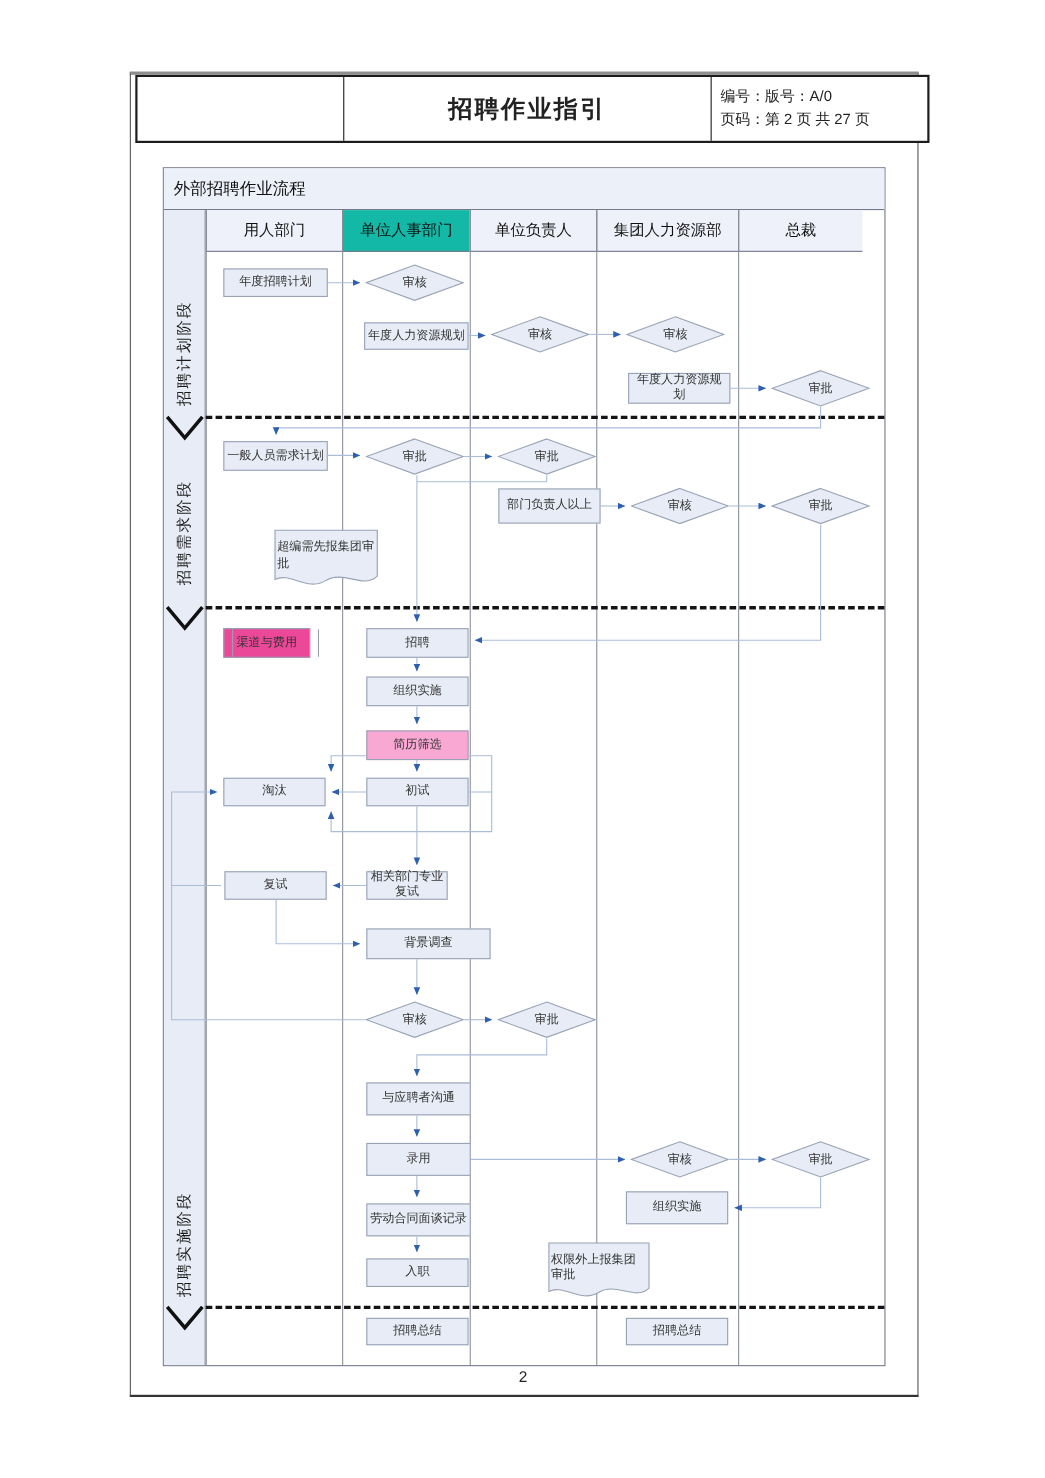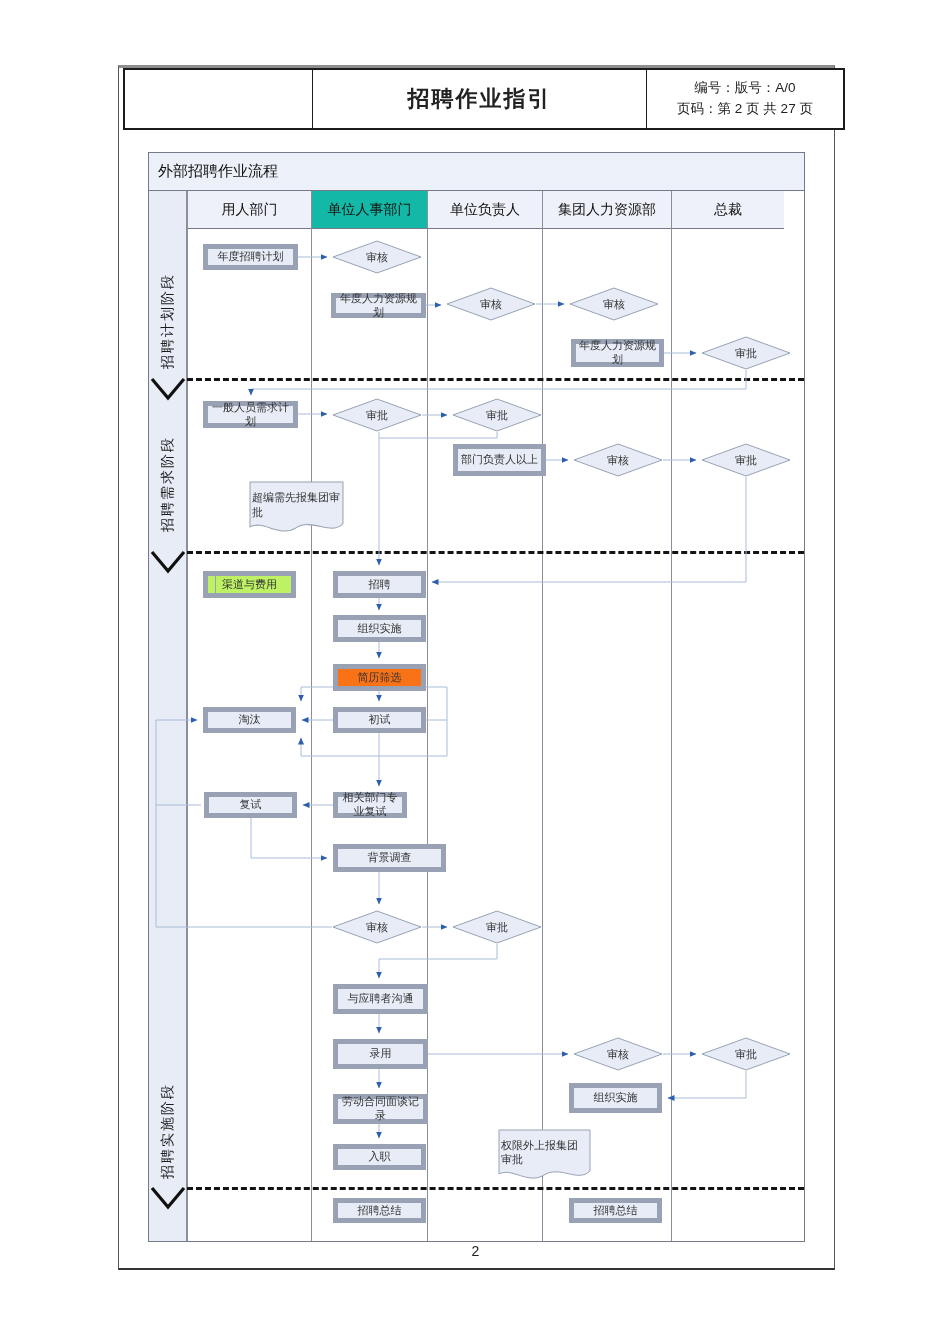--- a/index.html
+++ b/index.html
@@ -1,37 +1,37 @@
 <!DOCTYPE html>
 <html><head>
 <meta charset="utf-8">
 <style>
   html,body{margin:0;padding:0;background:#ffffff;}
   body{width:950px;height:1344px;position:relative;font-family:"Liberation Sans","DejaVu Sans",sans-serif;color:#222;}
   .page{position:absolute;left:118px;top:65px;width:715px;height:1200px;
         border-top:3px solid #8e8e8e;border-left:1px solid #555;border-right:1px solid #555;border-bottom:2px solid #333;background:#fff;}
   
   .doc-header{position:absolute;left:123px;top:68px;width:722px;height:62px;border:2px solid #1c1c1c;background:#fff;display:flex;box-sizing:border-box;}
-  .hd-cell{box-sizing:border-box;height:100%;text-align:center;}
+  .hd-cell{box-sizing:border-box;height:100%;}
   .hd-logo{width:188px;border-right:1.5px solid #1c1c1c;}
   .hd-title{width:334px;border-right:1.5px solid #1c1c1c;display:flex;align-items:center;justify-content:center;
             font-size:22px;font-weight:bold;letter-spacing:2px;}
   .hd-info{flex:1;display:flex;flex-direction:column;justify-content:center;padding:2px 8px;font-size:13.5px;line-height:1.55;}
   
   .chart{position:absolute;left:148px;top:152px;width:655px;height:1088px;border:1px solid #75798a;box-sizing:content-box;background:#fff;}
   .chart-title{position:absolute;left:0;top:0;width:100%;height:38px;background:#ecf0f8;border-bottom:1px solid #75798a;
                box-sizing:border-box;display:flex;align-items:center;padding-left:9px;font-size:15px;color:#111;}
   .lane-head{position:absolute;top:38px;height:38px;background:#eef1f9;border-bottom:1px solid #75798a;border-left:1px solid #75798a;
              box-sizing:border-box;display:flex;align-items:center;justify-content:center;font-size:14px;color:#111;}
   .lane-border{position:absolute;width:0;border-left:1px solid #8b8f9c;}
   .phase-bar{position:absolute;left:0;top:38px;width:38px;height:1050px;background:#e8ecf6;border-right:1px solid #8b8f9c;box-sizing:border-box;}
   .phase-label{position:absolute;white-space:nowrap;font-size:14px;letter-spacing:2px;color:#1a1a1a;transform:translate(-50%,-50%) rotate(-90deg);}
   .dashed-sep{position:absolute;height:0;border-top:3px dashed #141414;}
   .chevron{position:absolute;width:38px;height:26px;}
-  .node{position:absolute;box-sizing:border-box;background:#e7ecf6;border:5px solid #0f766e;display:flex;align-items:center;justify-content:center;
+  .node{position:absolute;box-sizing:border-box;background:#e7ecf6;border:1px solid #0f766e;display:flex;align-items:center;justify-content:center;
         font-size:11px;color:#333;text-align:center;line-height:1.25;padding:1px 2px;}
   .predef-bar{position:absolute;top:0;bottom:0;width:0;border-left:1px solid #98a2b4;}
   .shape-wrap{position:absolute;}
   .shape-wrap svg{position:absolute;left:0;top:0;}
   .shape-lbl{position:absolute;left:0;top:0;width:100%;height:100%;display:flex;align-items:center;justify-content:center;
              font-size:11px;color:#333;line-height:1.3;box-sizing:border-box;}
   .doc-lbl{padding:3px 3px 12px 3px;}
   .edges{position:absolute;left:0;top:0;pointer-events:none;}
   .footer-pg{position:absolute;left:118px;top:1243px;width:715px;text-align:center;font-size:14px;color:#222;}
 </style>
@@ -170,24 +170,24 @@
         <polygon points="45,1 89,17 45,33 1,17" fill="#e7ecf6" stroke="#98a2b4"></polygon>
       </svg>
       <span class="shape-lbl">审核</span>
     </div>
     <div class="shape-wrap" style="left: 552px; top: 290px; width: 90px; height: 34px;">
       <svg width="90" height="34" preserveAspectRatio="none" viewBox="0 0 90 34">
         <polygon points="45,1 89,17 45,33 1,17" fill="#e7ecf6" stroke="#98a2b4"></polygon>
       </svg>
       <span class="shape-lbl">审批</span>
     </div>
-    <div class="node" style="left: 54px; top: 418px; width: 93px; height: 27px; background: #bef264; border-color: rgb(152, 162, 180);">渠道与费用<div class="predef-bar" style="left: 7px; border-color: rgb(152, 162, 180);"></div><div class="predef-bar" style="left: 85px; border-color: rgb(152, 162, 180);"></div></div>
+    <div class="node" style="left: 54px; top: 418px; width: 79px; height: 27px; background: #ec4899; border-color: rgb(152, 162, 180);">渠道与费用<div class="predef-bar" style="left: 7px; border-color: rgb(152, 162, 180);"></div><div class="predef-bar" style="left: 85px; border-color: rgb(152, 162, 180);"></div></div>
     <div class="node" style="left: 184px; top: 418px; width: 93px; height: 27px; background: rgb(231, 236, 246); border-color: rgb(152, 162, 180);">招聘</div>
     <div class="node" style="left: 184px; top: 462px; width: 93px; height: 27px; background: rgb(231, 236, 246); border-color: rgb(152, 162, 180);">组织实施</div>
-    <div class="node" style="left: 184px; top: 511px; width: 93px; height: 27px; background: #f97316; border-color: rgb(152, 162, 180);">简历筛选</div>
+    <div class="node" style="left: 184px; top: 511px; width: 93px; height: 27px; background: #f9a8d4; border-color: rgb(152, 162, 180);">简历筛选</div>
     <div class="node" style="left: 54px; top: 554px; width: 93px; height: 26px; background: rgb(231, 236, 246); border-color: rgb(152, 162, 180);">淘汰</div>
     <div class="node" style="left: 184px; top: 554px; width: 93px; height: 26px; background: rgb(231, 236, 246); border-color: rgb(152, 162, 180);">初试</div>
     <div class="node" style="left: 55px; top: 639px; width: 93px; height: 26px; background: rgb(231, 236, 246); border-color: rgb(152, 162, 180);">复试</div>
     <div class="node" style="left: 184px; top: 639px; width: 74px; height: 26px; background: rgb(231, 236, 246); border-color: rgb(152, 162, 180);">相关部门专业复试</div>
     <div class="node" style="left: 184px; top: 691px; width: 113px; height: 28px; background: rgb(231, 236, 246); border-color: rgb(152, 162, 180); text-align: right;">背景调查</div>
     <div class="shape-wrap" style="left: 183px; top: 757px; width: 90px; height: 34px;">
       <svg width="90" height="34" preserveAspectRatio="none" viewBox="0 0 90 34">
         <polygon points="45,1 89,17 45,33 1,17" fill="#e7ecf6" stroke="#98a2b4"></polygon>
       </svg>
       <span class="shape-lbl">审核</span>

